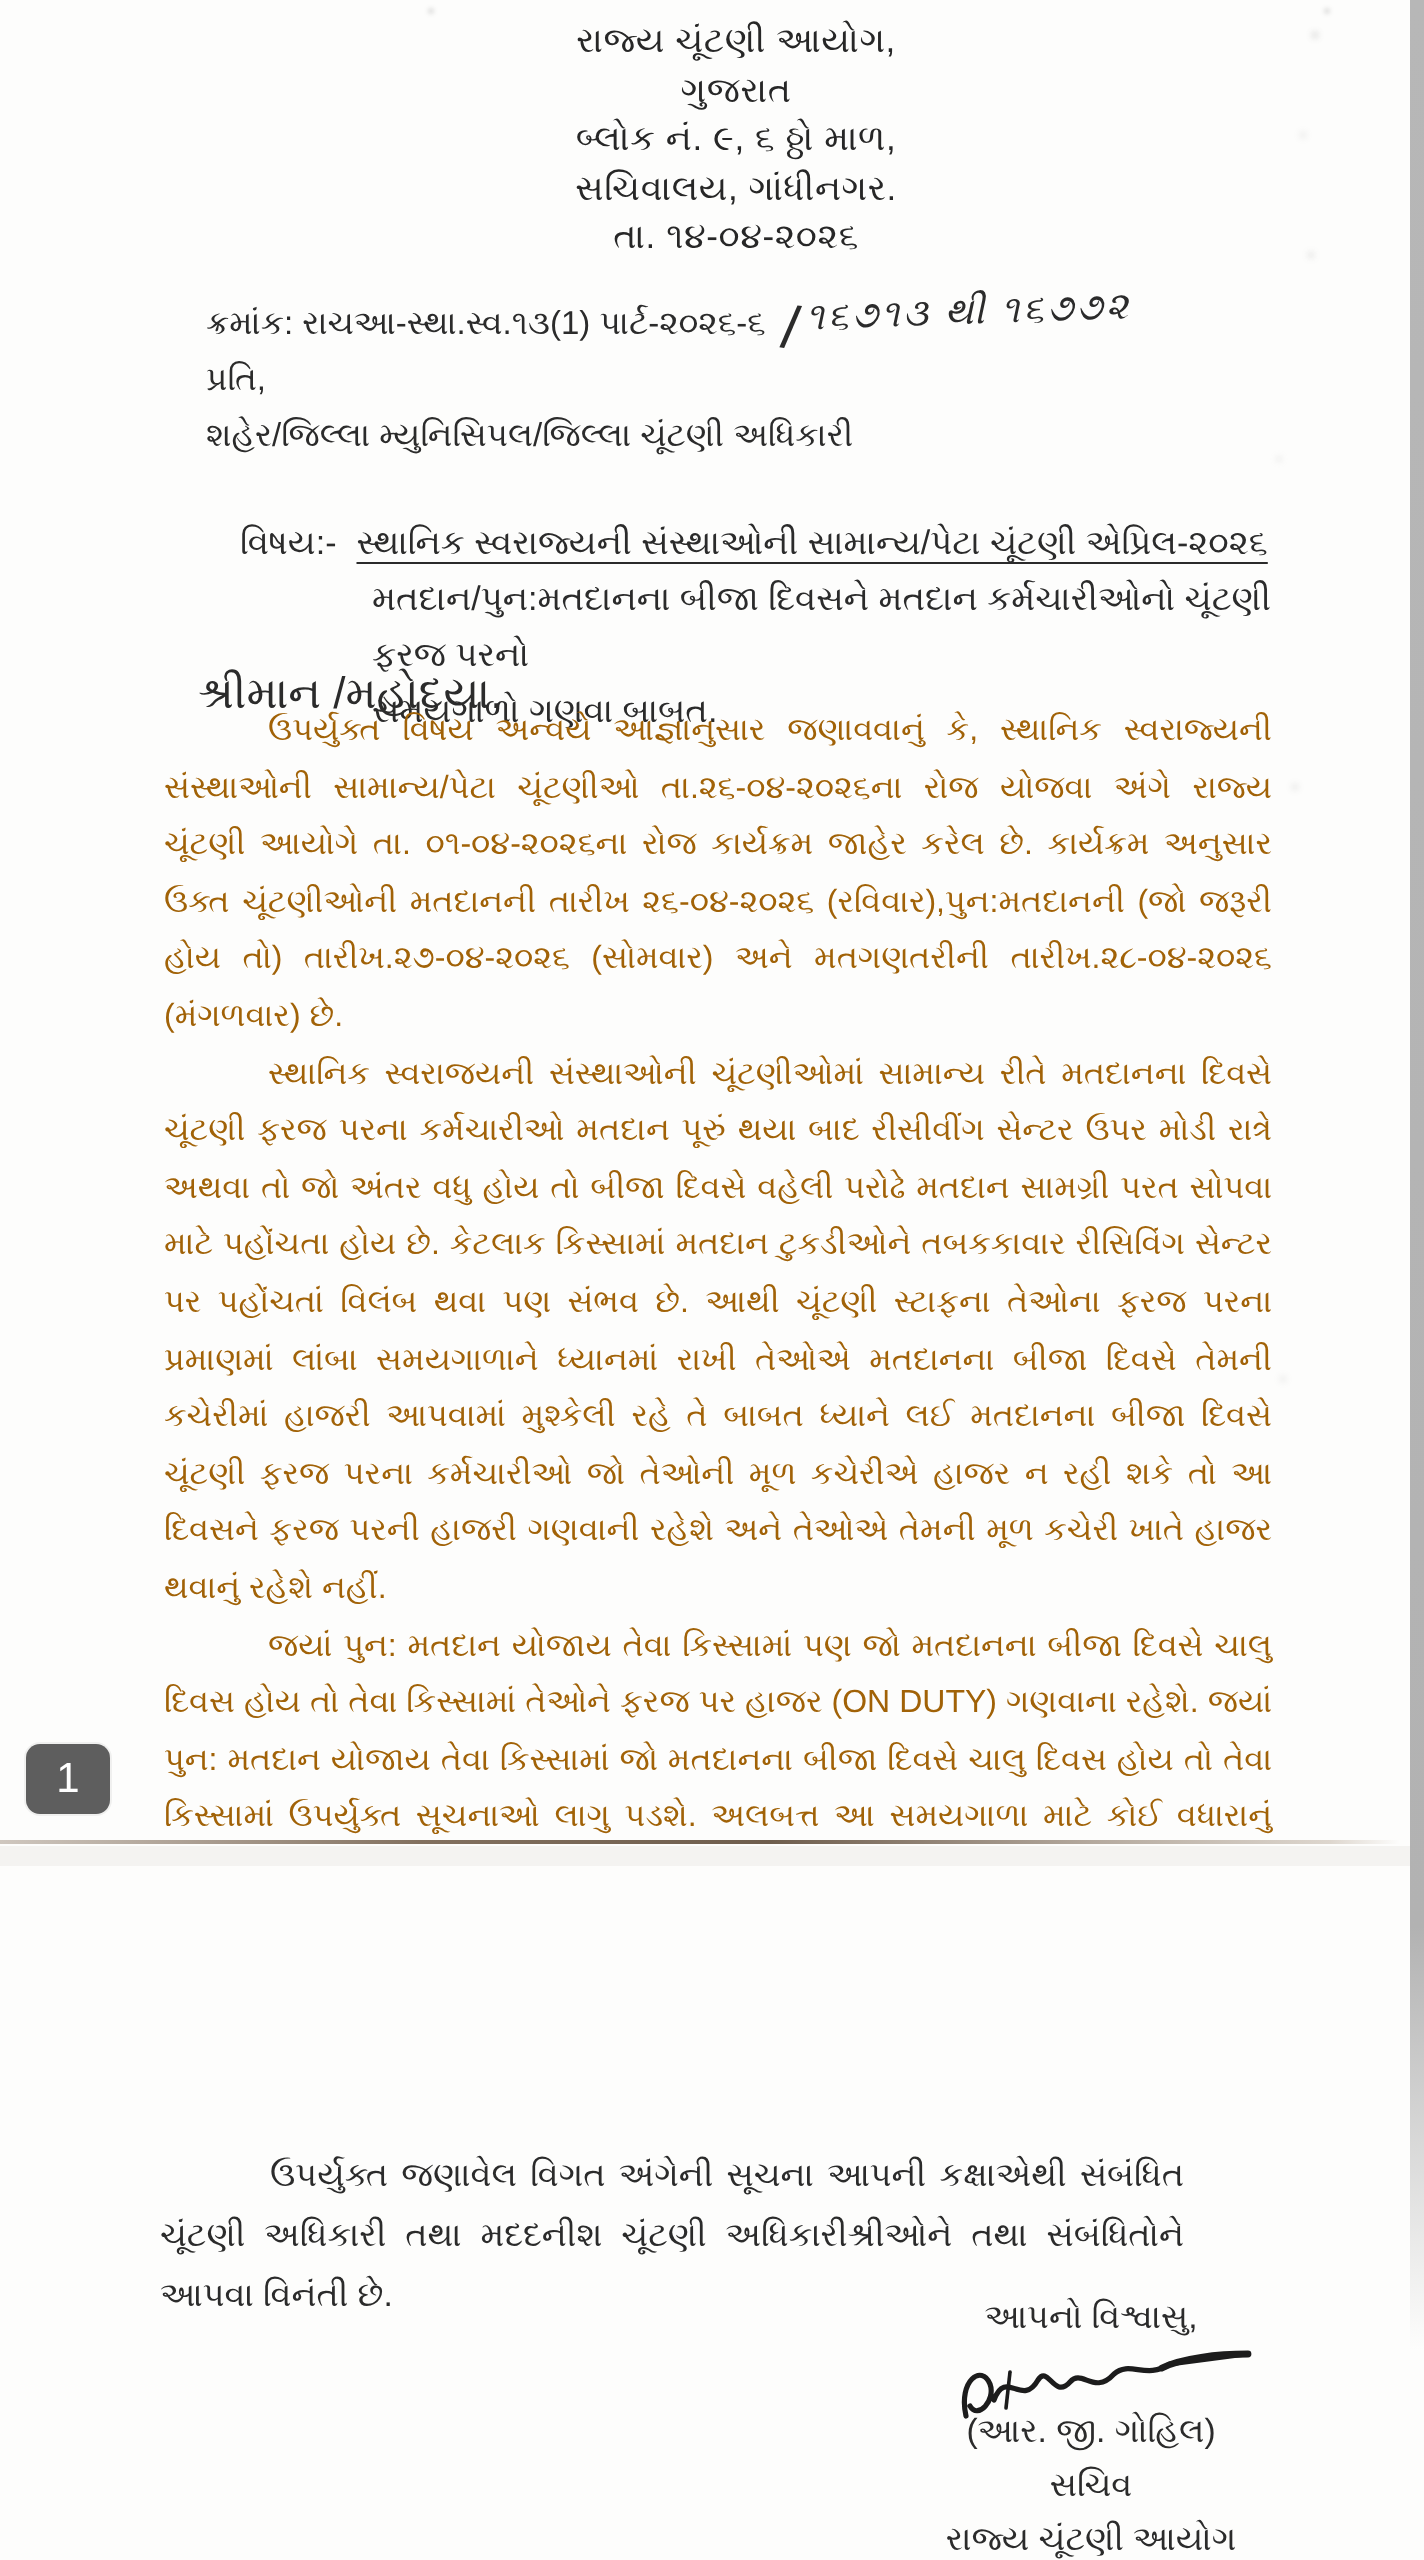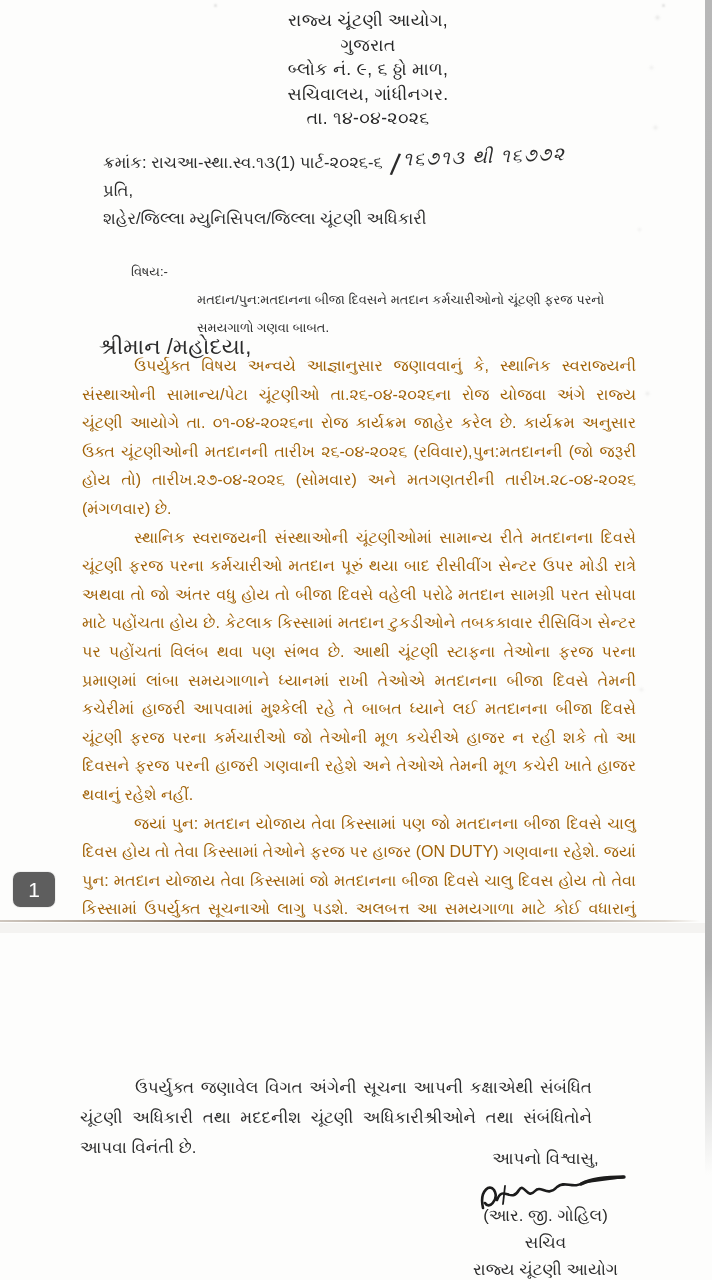--- a/index.html
+++ b/index.html
@@ -37,21 +37,21 @@
   .letterhead{
     position:absolute;left:12px;top:8px;width:712px;text-align:center;
     font-size:17.5px;line-height:24.5px;letter-spacing:.3px;color:#272727;
   }
   
   .ref-line{position:absolute;left:103px;top:148px;font-size:16.5px;white-space:nowrap;}
   .hw-slash{font-size:30px;font-weight:400;vertical-align:-7px;display:inline-block;margin:0 4px 0 8px;transform:rotate(8deg);}
   .hw{display:inline-block;font-size:19px;font-style:italic;letter-spacing:1.5px;transform:rotate(-2deg) translateY(-5px);font-weight:500;}
   .to-block{position:absolute;left:103px;top:176px;font-size:16.5px;line-height:28px;}
   
-  .subject{position:absolute;left:131px;top:258px;font-size:13px;line-height:28px;width:520px;}
+  .subject{position:absolute;left:120px;top:258px;font-size:17px;line-height:28px;width:520px;}
   .subject-row{display:flex;}
   .subject-label{flex:0 0 auto;margin-right:10px;}
   .underlined{text-decoration:underline;text-underline-offset:4px;text-decoration-thickness:1px;}
   .subject-cont{margin-left:66px;}
   .greeting{position:absolute;left:99px;top:334px;font-size:22px;}
   
   .body-text{position:absolute;left:82px;top:352px;width:554px;font-size:16px;line-height:28.6px;text-align:justify;color:#a16207;}
   .body-text p{margin:0;text-indent:52px;}
   
   .page-badge{
@@ -86,20 +86,21 @@
     </div>
 
     <div class="to-block">
       <div>પ્રતિ,</div>
       <div>શહેર/જિલ્લા મ્યુનિસિપલ/જિલ્લા ચૂંટણી અધિકારી</div>
     </div>
 
     <div class="subject">
       <div class="subject-row">
         <span class="subject-label">વિષય:-</span>
+        <span class="underlined">સ્થાનિક સ્વરાજ્યની સંસ્થાઓની સામાન્ય/પેટા ચૂંટણી એપ્રિલ-૨૦૨૬</span>
       </div>
       <div class="subject-cont">મતદાન/પુન:મતદાનના બીજા દિવસને મતદાન કર્મચારીઓનો ચૂંટણી ફરજ પરનો</div>
       <div class="subject-cont">સમયગાળો ગણવા બાબત.</div>
     </div>
 
     <div class="greeting">શ્રીમાન /મહોદયા,</div>
 
     <div class="body-text">
       <p>ઉપર્યુક્ત વિષય અન્વયે આજ્ઞાનુસાર જણાવવાનું કે, સ્થાનિક સ્વરાજ્યની સંસ્થાઓની સામાન્ય/પેટા ચૂંટણીઓ તા.૨૬-૦૪-૨૦૨૬ના રોજ યોજવા અંગે રાજ્ય ચૂંટણી આયોગે તા. ૦૧-૦૪-૨૦૨૬ના રોજ કાર્યક્રમ જાહેર કરેલ છે. કાર્યક્રમ અનુસાર ઉક્ત ચૂંટણીઓની મતદાનની તારીખ ૨૬-૦૪-૨૦૨૬ (રવિવાર),પુન:મતદાનની (જો જરૂરી હોય તો) તારીખ.૨૭-૦૪-૨૦૨૬ (સોમવાર) અને મતગણતરીની તારીખ.૨૮-૦૪-૨૦૨૬ (મંગળવાર) છે.</p>
       <p>સ્થાનિક સ્વરાજયની સંસ્થાઓની ચૂંટણીઓમાં સામાન્ય રીતે મતદાનના દિવસે ચૂંટણી ફરજ પરના કર્મચારીઓ મતદાન પૂરું થયા બાદ રીસીવીંગ સેન્ટર ઉપર મોડી રાત્રે અથવા તો જો અંતર વધુ હોય તો બીજા દિવસે વહેલી પરોઢે મતદાન સામગ્રી પરત સોપવા માટે પહોંચતા હોય છે. કેટલાક કિસ્સામાં મતદાન ટુકડીઓને તબકકાવાર રીસિવિંગ સેન્ટર પર પહોંચતાં વિલંબ થવા પણ સંભવ છે. આથી ચૂંટણી સ્ટાફના તેઓના ફરજ પરના પ્રમાણમાં લાંબા સમયગાળાને ધ્યાનમાં રાખી તેઓએ મતદાનના બીજા દિવસે તેમની કચેરીમાં હાજરી આપવામાં મુશ્કેલી રહે તે બાબત ધ્યાને લઈ મતદાનના બીજા દિવસે ચૂંટણી ફરજ પરના કર્મચારીઓ જો તેઓની મૂળ કચેરીએ હાજર ન રહી શકે તો આ દિવસને ફરજ પરની હાજરી ગણવાની રહેશે અને તેઓએ તેમની મૂળ કચેરી ખાતે હાજર થવાનું રહેશે નહીં.</p>

